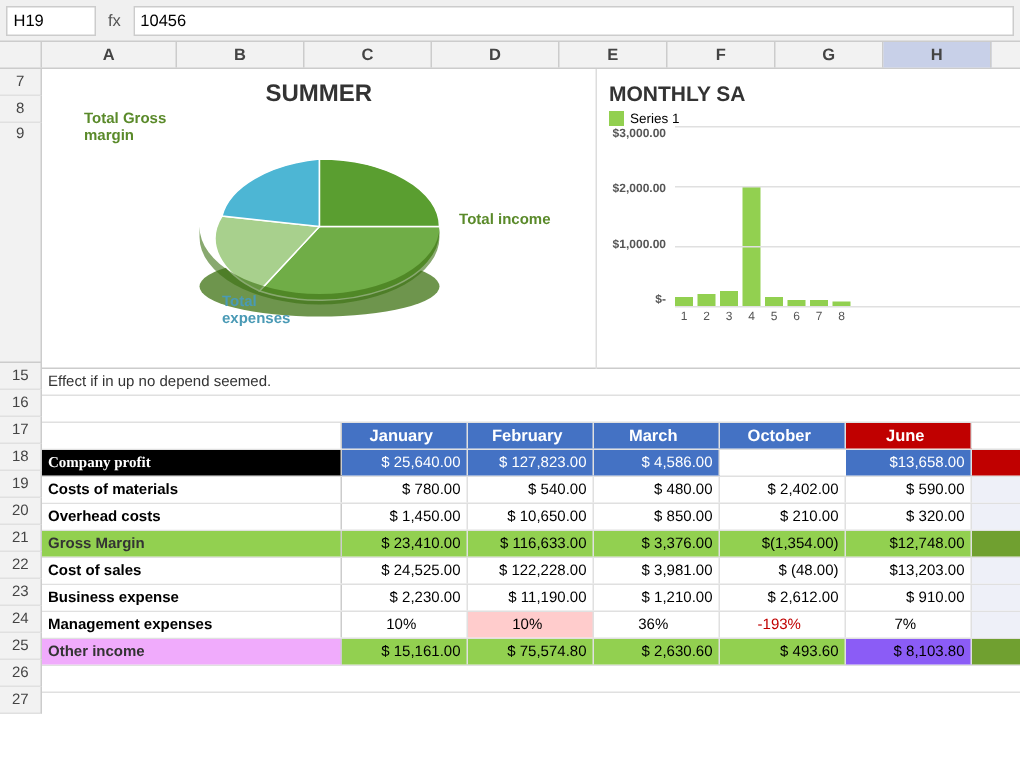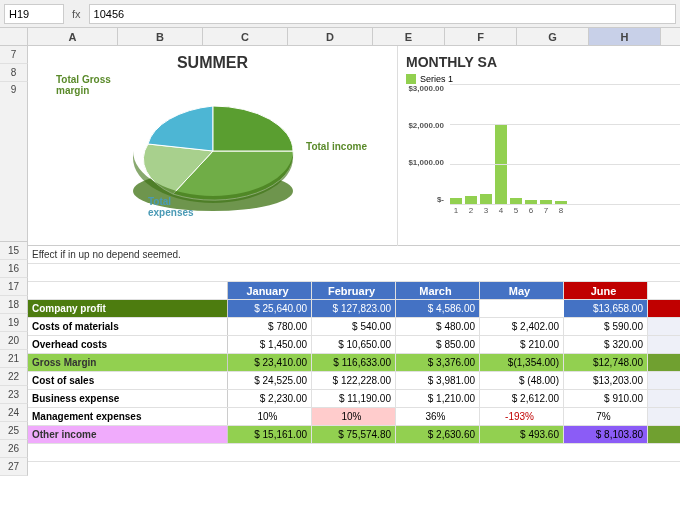--- a/index.html
+++ b/index.html
@@ -201,21 +201,21 @@
       background: #eef0f8;
     }
     .header-cell {
       font-weight: bold;
       color: #fff;
       justify-content: center;
       font-size: 11px;
     }
 
     
-    .row-company { background: #4d7c0f; color: #fff; }
+    .row-company { background: #000000; color: #fff; font-family: Liberation Serif, serif; }
     .row-gross { background: #92d050; color: #333; }
     .row-other { background: #f0abfc; color: #333; }
 
     
     .hdr-jan { background: #4472c4; }
     .hdr-feb { background: #4472c4; }
     .hdr-mar { background: #4472c4; }
     .hdr-apr { background: #4472c4; }
     .hdr-may { background: #4472c4; }
     .hdr-jun { background: #c00000; }
@@ -381,21 +381,21 @@
         <span>Effect if in up no depend seemed.</span>
       </div>
 
       <div class="empty-row"></div>
 
       <div class="data-row">
         <div class="row-label" style="background:#fff; font-weight:normal; border-right:1px solid #ccc;"></div>
         <div class="data-cell header-cell hdr-jan">January</div>
         <div class="data-cell header-cell hdr-feb">February</div>
         <div class="data-cell header-cell hdr-mar">March</div>
-        <div class="data-cell header-cell hdr-may">May</div>
+        <div class="data-cell header-cell hdr-may">October</div>
         <div class="data-cell header-cell hdr-jun">June</div>
       </div>
 
       <div class="data-row">
         <div class="row-label row-company">Company profit</div>
         <div class="data-cell" style="background:#4472c4;color:#fff;">$ 25,640.00</div>
         <div class="data-cell" style="background:#4472c4;color:#fff;">$ 127,823.00</div>
         <div class="data-cell" style="background:#4472c4;color:#fff;">$ 4,586.00</div>
         <div class="data-cell" style="background:#4472c4;color:#fff;margin-top:40px;">$ 1,258.00</div>
         <div class="data-cell" style="background:#4472c4;color:#fff;">$13,658.00</div>

